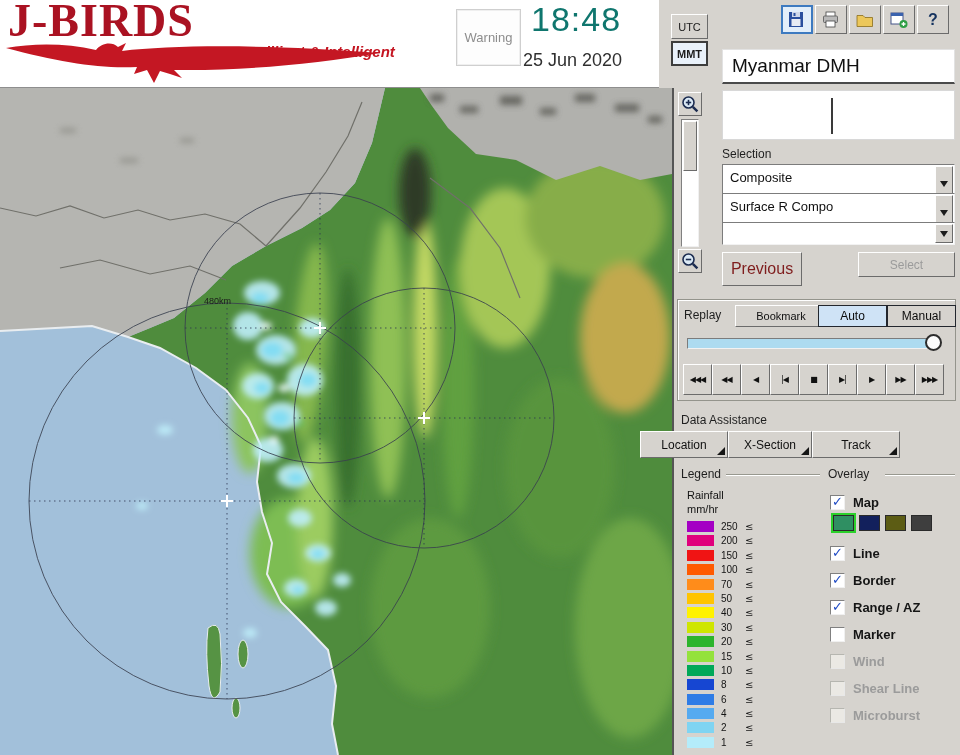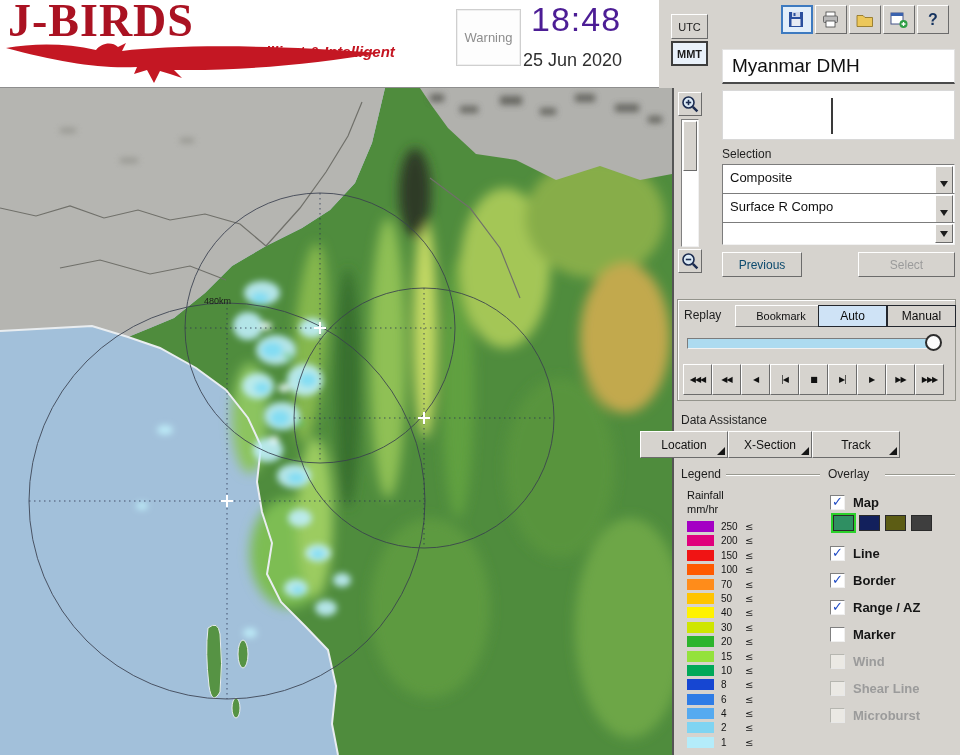--- a/index.html
+++ b/index.html
@@ -8,21 +8,21 @@
 .app{position:relative;width:960px;height:755px;background:#d6d3ce;overflow:hidden}
 .abs{position:absolute}
 .raised{background:#d6d3ce;border:1px solid;border-color:#fefefe #6b6b6b #6b6b6b #fefefe}
 
 
 .header{left:0;top:0;width:659px;height:88px;background:#fff;border-bottom:1px solid #8e8e8e}
 .logo-title{position:absolute;left:8px;top:-6px;font-family:"Liberation Serif",serif;font-weight:bold;font-size:46px;color:#aa1222;letter-spacing:1px}
 .logo-sub{position:absolute;left:214px;top:7px;color:#c41420;font-size:15px;font-weight:bold;font-style:italic;line-height:18px;white-space:pre}
 .eagle{position:absolute;left:4px;top:40px;width:378px;height:46px}
 .warning-btn{position:absolute;left:456px;top:9px;width:65px;height:57px;background:#fdfdfd;border:1px solid #cfcfcf;box-shadow:inset 0 0 0 1px #efefef;color:#8d8d8d;font-size:13px}
-.time{position:absolute;left:531px;top:0;font-size:34px;color:#4c1d95;letter-spacing:1px}
+.time{position:absolute;left:531px;top:0;font-size:34px;color:#0f766e;letter-spacing:1px}
 .date{position:absolute;left:523px;top:50px;font-size:18px;color:#303030}
 .tz{left:671px;width:37px;height:25px;font-size:11px;color:#1c1c1c;text-align:center;padding:0}
 .tz.mmt{background:#e9f1fa;border:2px solid #3d3d3d;font-weight:bold}
 .toolbar{left:781px;top:5px;display:flex;gap:2px}
 .tool-btn{width:32px;height:29px;display:flex;align-items:center;justify-content:center;padding:0}
 .tool-btn.active{border:2px solid #3d7ac0;background:#e2eefa}
 .help-glyph{font-size:16px;font-weight:bold;color:#14325e}
 .station{left:722px;top:49px;width:233px;height:35px;background:#fff;border:1px solid #e2e2e2;border-bottom:2px solid #4a4a4a;font-size:19px;color:#101010;line-height:31px;padding-left:9px}
 
 
@@ -32,21 +32,21 @@
 .zoom-thumb{position:absolute;left:1px;top:1px;width:14px;height:50px;background:#d6d3ce;border:1px solid;border-color:#fefefe #6b6b6b #6b6b6b #fefefe}
 
 
 .entry-box{left:722px;top:90px;width:233px;height:50px;background:#fff;border:1px solid #d8d8d8}
 .caret{position:absolute;left:108px;top:7px;width:2px;height:36px;background:#3a3a3a}
 .sec-label{font-size:12px;color:#1f1f1f}
 .dropdown{left:722px;width:233px;height:39px;background:#fff;border:1px solid;border-color:#7c7c7c #f2f2f2 #f2f2f2 #7c7c7c;font-size:13px;color:#101010}
 .dd-val{position:absolute;left:7px;top:5px}
 .dd-btn{position:absolute;right:1px;top:1px;bottom:1px;width:18px;background:#d6d3ce;border:1px solid;border-color:#fefefe #6b6b6b #6b6b6b #fefefe;display:flex;align-items:center;justify-content:center}
 .tri-down{width:0;height:0;border-left:4px solid transparent;border-right:4px solid transparent;border-top:6px solid #1c1c1c}
-.pv-btn{left:722px;top:252px;width:80px;height:25px;font-size:12px;color:#0c4a6e}
+.pv-btn{left:722px;top:252px;width:80px;height:34px;font-size:16px;color:#7f1d1d}
 .sel-btn{left:858px;top:252px;width:97px;height:25px;font-size:12px;color:#9b9b9b}
 
 
 .replay-box{left:677px;top:299px;width:279px;height:102px;border:1px solid #94948c;box-shadow:inset 1px 1px 0 #fff}
 .replay-label{position:absolute;left:6px;top:8px;font-size:12px;color:#1f1f1f}
 .bm-btn{position:absolute;left:57px;top:5px;width:92px;height:22px;font-size:11px;color:#111}
 .auto-btn{position:absolute;left:140px;top:5px;width:69px;height:22px;background:#cfe3f6;border:1px solid #23272e;font-size:12px;color:#0c0c0c}
 .man-btn{position:absolute;left:209px;top:5px;width:69px;height:22px;background:#d6d3ce;border:1px solid #23272e;font-size:12px;color:#0c0c0c}
 .slider{position:absolute;left:9px;top:38px;width:253px;height:11px;background:#addbf0;border:1px solid;border-color:#7c7c7c #f2f2f2 #f2f2f2 #7c7c7c}
 .sl-handle{position:absolute;right:-3px;top:-5px;width:17px;height:17px;border-radius:50%;background:#fbfbfb;border:2px solid #2c2c2c}

